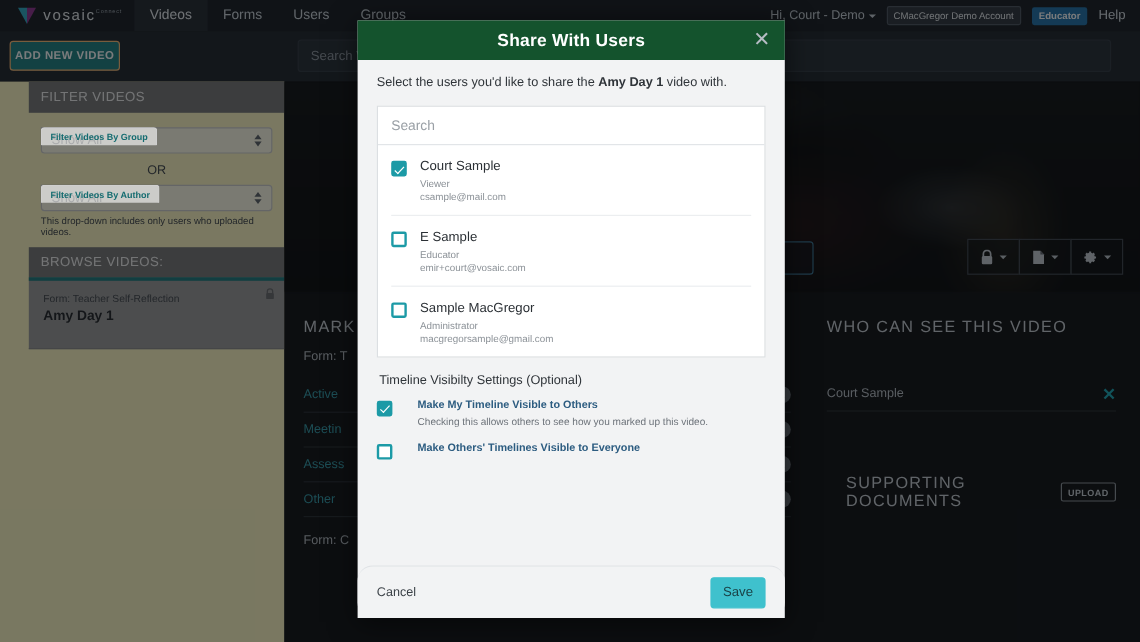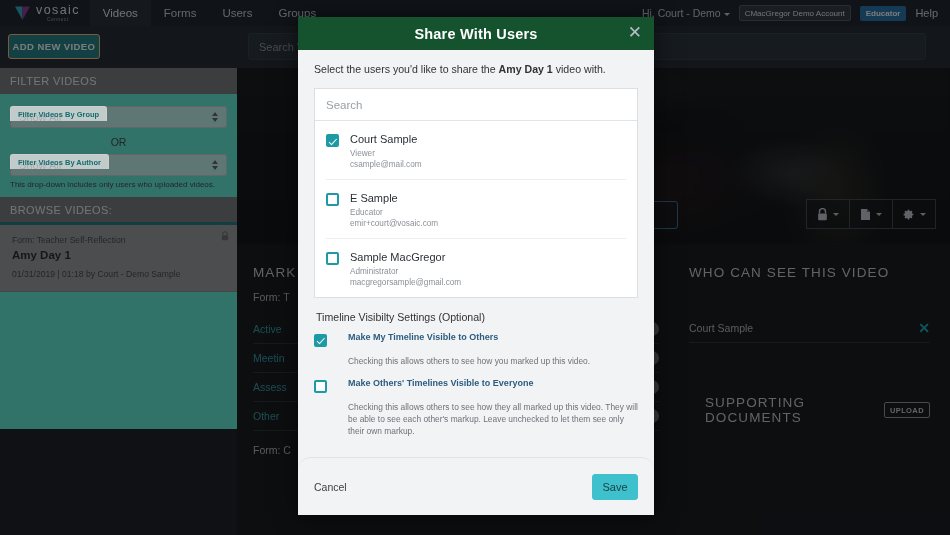--- a/index.html
+++ b/index.html
@@ -11,21 +11,21 @@
   }
   #app { position: relative; width: 950px; height: 535px; overflow: hidden; }
 
   
   .topnav {
     position: absolute; top: 0; left: 0; width: 950px; height: 26px;
     background: #151a21; display: flex; align-items: stretch;
   }
   .logo-wrap { display: flex; align-items: center; padding: 0 10px 0 14px; }
   .logo-mark { width: 17px; height: 16px; margin-right: 5px; }
-  .logo-text { display: flex; flex-direction: column; line-height: 1; }
+  .logo-text { display: flex; flex-direction: row; line-height: 1; }
   .logo-word {
     font-size: 12.5px; letter-spacing: 1.4px; color: #e8ecef;
     font-weight: 400;
   }
   .logo-sub {
     font-size: 4.6px; letter-spacing: .7px; color: #9aa3ab;
     margin-top: 1.5px; text-align: center;
   }
   .nav-tabs { display: flex; align-items: stretch; }
   .nav-tab {
@@ -68,22 +68,23 @@
   }
   .search-videos {
     position: absolute; left: 248px; top: 7px; width: 678px; height: 27px;
     background: #222a32; border: 1px solid #2d353e; border-radius: 3px;
     color: #8c959d; font-size: 11px; padding: 0 10px;
     display: flex; align-items: center;
   }
 
   
   .sidebar {
-    position: absolute; top: 68px; left: 0; width: 237px; height: 361px;
-    background: #5eead4;
+    position: absolute; top: 68px; left: 0; width: 237px; height: 467px;
+    background: #fef9c3;
+    padding-left: 24px;
   }
   .side-head {
     height: 26px; background: #777777; color: #f0f0f0;
     font-size: 11px; letter-spacing: .4px;
     display: flex; align-items: center; padding-left: 10px;
   }
   .filter-body { padding: 12px 10px 8px 10px; }
   .field-group { position: relative; margin-bottom: 2px; }
   .field-label {
     position: absolute; top: 0; left: 0; height: 15px;
@@ -246,24 +247,24 @@
     border-width: 0 1.6px 1.6px 0; transform: rotate(43deg);
   }
   .user-name { font-size: 11px; color: #2b3035; line-height: 1.35; }
   .user-role { font-size: 8.2px; color: #8b9197; margin-top: 2px; }
   .user-email { font-size: 8.2px; color: #8b9197; margin-top: 2px; }
 
   .tvs-title { font-size: 10.6px; color: #2f3439; margin: 13px 0 9px 2px; }
   .opt-row { display: flex; align-items: flex-start; margin-bottom: 11px; }
   .opt-body { padding-left: 10px; }
   .opt-label { font-size: 9px; font-weight: bold; color: #2c5c80; }
-  .opt-desc { font-size: 8.4px; color: #6d737a; margin-top: 14px; line-height: 1.42; }
+  .opt-desc { font-size: 8.4px; color: #6d737a; margin-top: 4px; line-height: 1.42; }
 
   .modal-foot {
-    height: 58px; background: #f2f3f4; border-top: 1px solid #dfe2e5;
+    height: 44px; background: #f2f3f4; border-top: 1px solid #dfe2e5;
     display: flex; align-items: center; justify-content: space-between;
     padding: 0 16px;
     border-radius: 13px;
   }
   .cancel-link { font-size: 10.5px; color: #3c4248; cursor: pointer; }
   .save-btn {
     width: 46px; height: 26px; background: #3fc1cd; color: #1a4347;
     border: 1px solid #3fc1cd; border-radius: 3px; font-size: 11px;
     display: flex; align-items: center; justify-content: center;
     cursor: pointer;
@@ -332,21 +333,20 @@
       <div class="helper-note">This drop-down includes only users who uploaded videos.</div>
     </div>
     <div class="browse-head">BROWSE VIDEOS:</div>
     <div class="video-item">
       <svg class="lock-glyph" width="8" height="10" viewBox="0 0 10 12">
         <path d="M2.2 5V3.4a2.8 2.8 0 0 1 5.6 0V5" fill="none" stroke="#3c4046" stroke-width="1.3"></path>
         <rect x="1" y="5" width="8" height="6.3" rx="1" fill="#3c4046"></rect>
       </svg>
       <div class="vi-form">Form: Teacher Self-Reflection</div>
       <div class="vi-title">Amy Day 1</div>
-      <div class="vi-meta">01/31/2019 | 01:18 by Court - Demo Sample</div>
     </div>
   </div>
 
   <div class="main">
     <div class="video-still"></div>
     <div class="video-overlay"></div>
 
     <div class="watch-btn">deo</div>
 
     <div class="vid-btn-row">
@@ -460,21 +460,20 @@
         <span class="cbx on"></span>
         <span class="opt-body">
           <span class="opt-label" style="display:block">Make My Timeline Visible to Others</span>
           <span class="opt-desc" style="display:block">Checking this allows others to see how you marked up this video.</span>
         </span>
       </div>
       <div class="opt-row">
         <span class="cbx"></span>
         <span class="opt-body">
           <span class="opt-label" style="display:block">Make Others' Timelines Visible to Everyone</span>
-          <span class="opt-desc" style="display:block">Checking this allows others to see how they all marked up this video. They will be able to see each other's markup. Leave unchecked to let them see only their own markup.</span>
         </span>
       </div>
     </div>
 
     <div class="modal-foot">
       <span class="cancel-link">Cancel</span>
       <span class="save-btn">Save</span>
     </div>
   </div>
 

